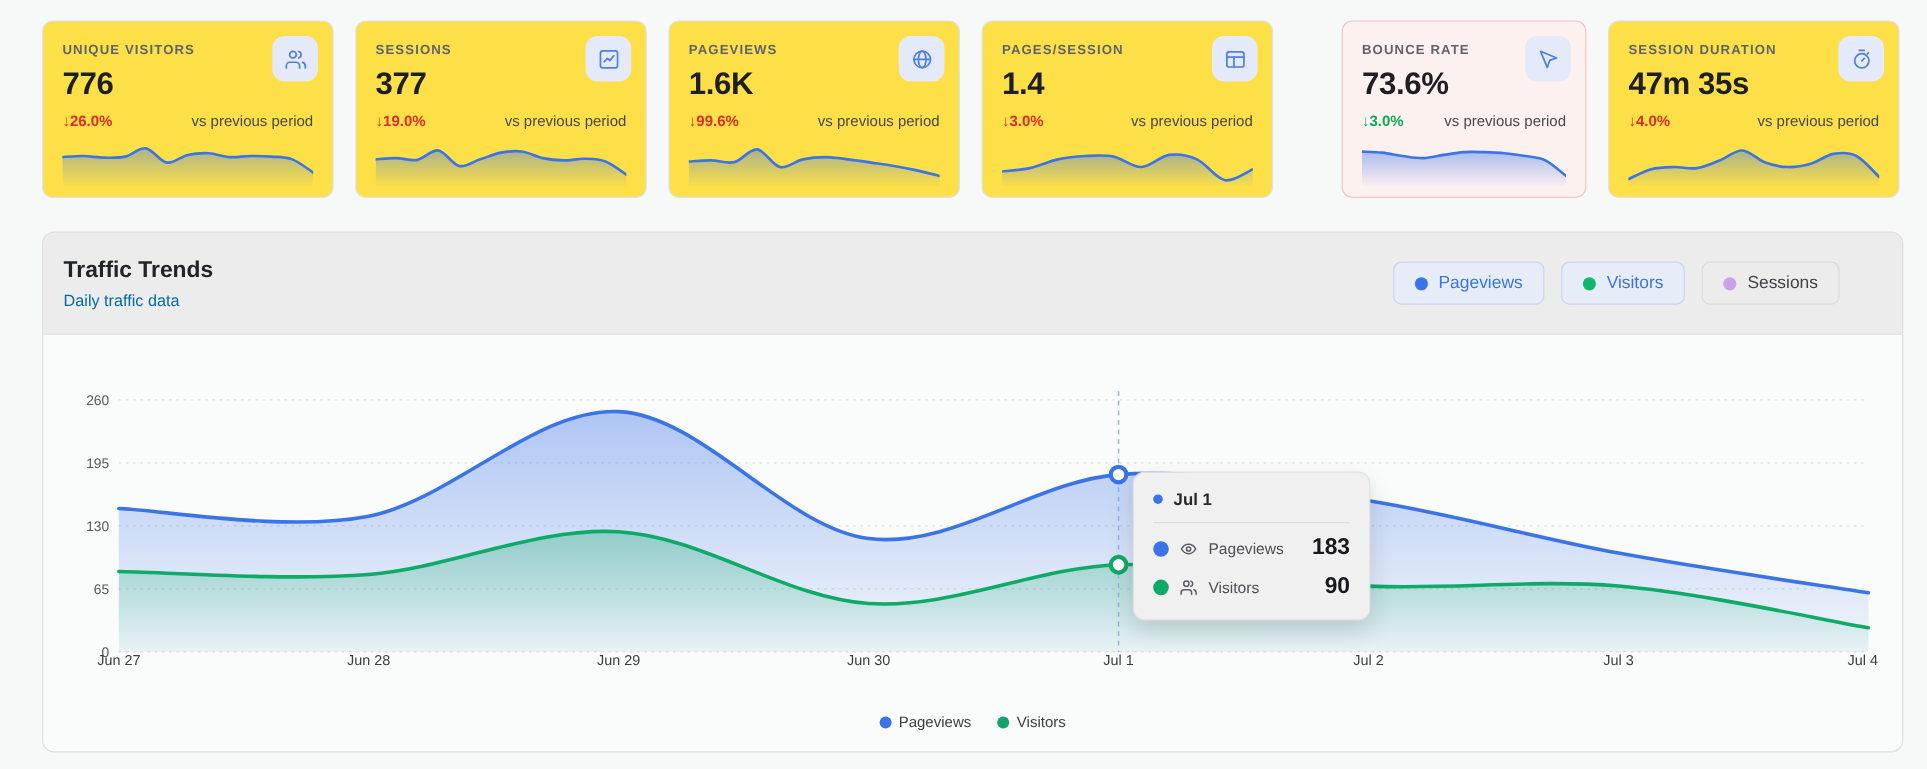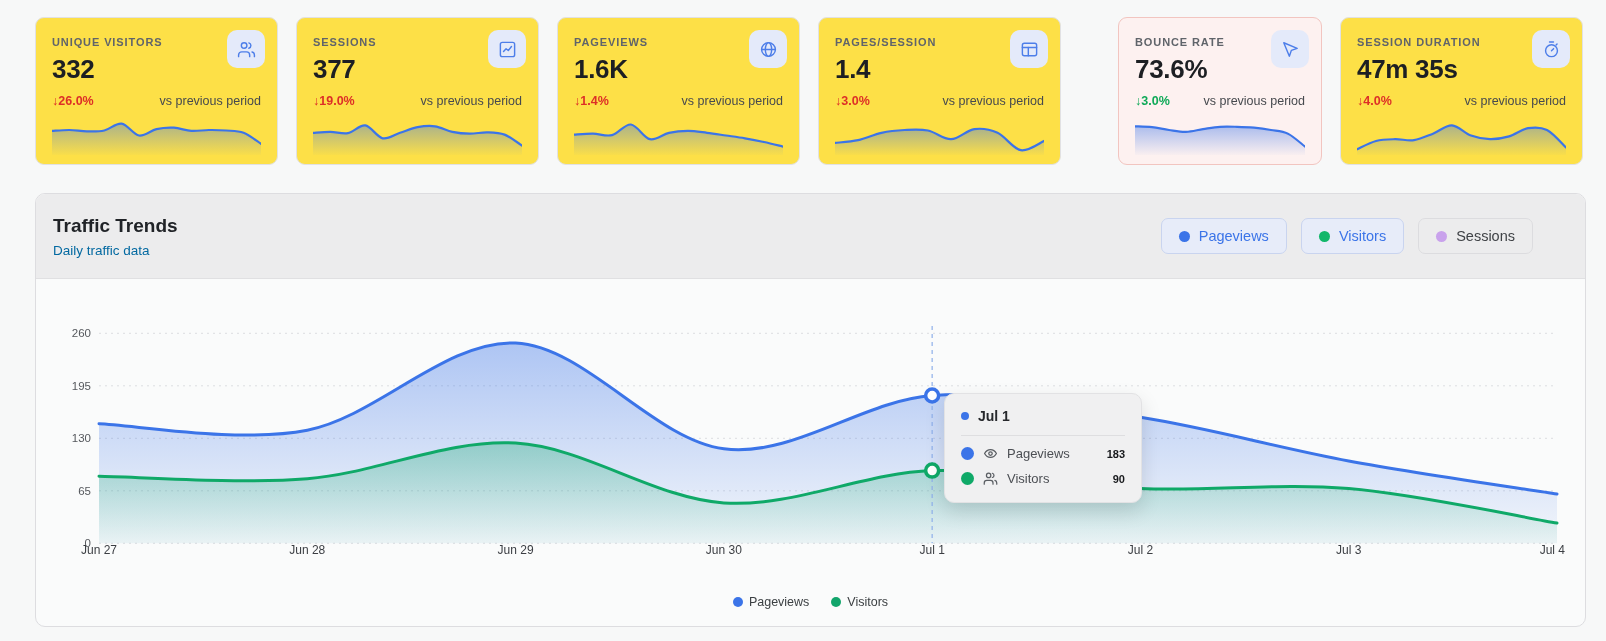--- a/index.html
+++ b/index.html
@@ -76,21 +76,21 @@
     background:#f0f0f1;border:1px solid #e2e2e4;border-radius:10px;
     box-shadow:0 8px 20px rgba(0,0,0,.13);padding:14px 16px 16px;z-index:5;
   }
   .tt-head{display:flex;align-items:center;gap:9px;font-size:14px;font-weight:700;color:#26282c;}
   .tt-head .dot{width:8px;height:8px;background:#3b74e8;}
   .tt-div{height:1px;background:#dedee0;margin:11px 0 4px;}
   .tt-row{display:flex;align-items:center;gap:9px;margin-top:10px;font-size:13px;color:#4c4f54;}
   .tt-row .dot{width:13px;height:13px;flex:none;}
   .tt-row .tt-icon{display:flex;color:#5a5e63;}
   .tt-row .tt-icon svg{width:15px;height:15px;}
-  .tt-row .val{margin-left:auto;font-size:11px;font-weight:700;color:#17191c;}
+  .tt-row .val{margin-left:auto;font-size:19px;font-weight:700;color:#17191c;}
 </style>
 </head>
 <body>
 
 <svg width="0" height="0" style="position:absolute" aria-hidden="true">
   <defs>
     <linearGradient id="gradSpark" x1="0" y1="0" x2="0" y2="1">
       <stop offset="0" stop-color="#3b74e8" stop-opacity="0.42"></stop>
       <stop offset="1" stop-color="#3b74e8" stop-opacity="0.02"></stop>
     </linearGradient>
@@ -103,21 +103,21 @@
       <stop offset="1" stop-color="#0fa968" stop-opacity="0.04"></stop>
     </linearGradient>
   </defs>
 </svg>
 
 <div class="page">
 
   <div class="cards-row">
   <div class="kpi-card">
     <div class="kpi-label">UNIQUE VISITORS</div>
-    <div class="kpi-value">332</div>
+    <div class="kpi-value">776</div>
     <div class="kpi-change-row">
       <span class="delta negative">↓26.0%</span>
       <span class="compare">vs previous period</span>
     </div>
     <span class="icon-badge">
           <svg viewBox="0 0 24 24" fill="none" stroke="currentColor" stroke-width="1.8" stroke-linecap="round" stroke-linejoin="round">
             <path d="M16 21v-2a4 4 0 0 0-4-4H6a4 4 0 0 0-4 4v2"></path>
             <circle cx="9" cy="7" r="3.5"></circle>
             <path d="M22 21v-2a4 4 0 0 0-3-3.87"></path>
             <path d="M15 3.63a3.5 3.5 0 0 1 0 6.74"></path>
@@ -149,21 +149,21 @@
             <path d="M 0,17.8 C 2.9333333333333336,17.633333333333333 11.733333333333334,16.733333333333334 17.6,16.8 C 23.46666666666667,16.866666666666667 29.333333333333336,19.266666666666666 35.2,18.2 C 41.06666666666667,17.133333333333333 46.949999999999996,9.55 52.8,10.4 C 58.65,11.25 64.44999999999999,22.066666666666666 70.3,23.3 C 76.15,24.533333333333335 82.03333333333333,19.650000000000002 87.9,17.8 C 93.76666666666668,15.950000000000001 99.63333333333334,13.283333333333333 105.5,12.2 C 111.36666666666666,11.116666666666665 117.23333333333333,10.533333333333333 123.1,11.3 C 128.96666666666667,12.066666666666668 134.83333333333331,15.566666666666668 140.7,16.8 C 146.56666666666666,18.033333333333335 152.45000000000002,18.616666666666667 158.3,18.7 C 164.15,18.78333333333333 169.95000000000002,17.15 175.8,17.3 C 181.65,17.450000000000003 187.53333333333333,17.383333333333333 193.4,19.6 C 199.26666666666668,21.81666666666667 208.06666666666666,28.76666666666667 211,30.6 L 211,40 L 0,40 Z" fill="url(#gradSpark)" stroke="none"></path>
             <path d="M 0,17.8 C 2.9333333333333336,17.633333333333333 11.733333333333334,16.733333333333334 17.6,16.8 C 23.46666666666667,16.866666666666667 29.333333333333336,19.266666666666666 35.2,18.2 C 41.06666666666667,17.133333333333333 46.949999999999996,9.55 52.8,10.4 C 58.65,11.25 64.44999999999999,22.066666666666666 70.3,23.3 C 76.15,24.533333333333335 82.03333333333333,19.650000000000002 87.9,17.8 C 93.76666666666668,15.950000000000001 99.63333333333334,13.283333333333333 105.5,12.2 C 111.36666666666666,11.116666666666665 117.23333333333333,10.533333333333333 123.1,11.3 C 128.96666666666667,12.066666666666668 134.83333333333331,15.566666666666668 140.7,16.8 C 146.56666666666666,18.033333333333335 152.45000000000002,18.616666666666667 158.3,18.7 C 164.15,18.78333333333333 169.95000000000002,17.15 175.8,17.3 C 181.65,17.450000000000003 187.53333333333333,17.383333333333333 193.4,19.6 C 199.26666666666668,21.81666666666667 208.06666666666666,28.76666666666667 211,30.6" fill="none" stroke="#3b74e8" stroke-width="2.2" stroke-linecap="round"></path>
           </svg>
         </div>
   </div>
 
   <div class="kpi-card">
     <div class="kpi-label">PAGEVIEWS</div>
     <div class="kpi-value">1.6K</div>
     <div class="kpi-change-row">
-      <span class="delta negative">↓1.4%</span>
+      <span class="delta negative">↓99.6%</span>
       <span class="compare">vs previous period</span>
     </div>
     <span class="icon-badge">
           <svg viewBox="0 0 24 24" fill="none" stroke="currentColor" stroke-width="1.8" stroke-linecap="round" stroke-linejoin="round">
             <circle cx="12" cy="12" r="8.7"></circle>
             <path d="M3.3 12h17.4"></path>
             <ellipse cx="12" cy="12" rx="4" ry="8.7"></ellipse>
           </svg>
         </span>
     <div class="spark">

